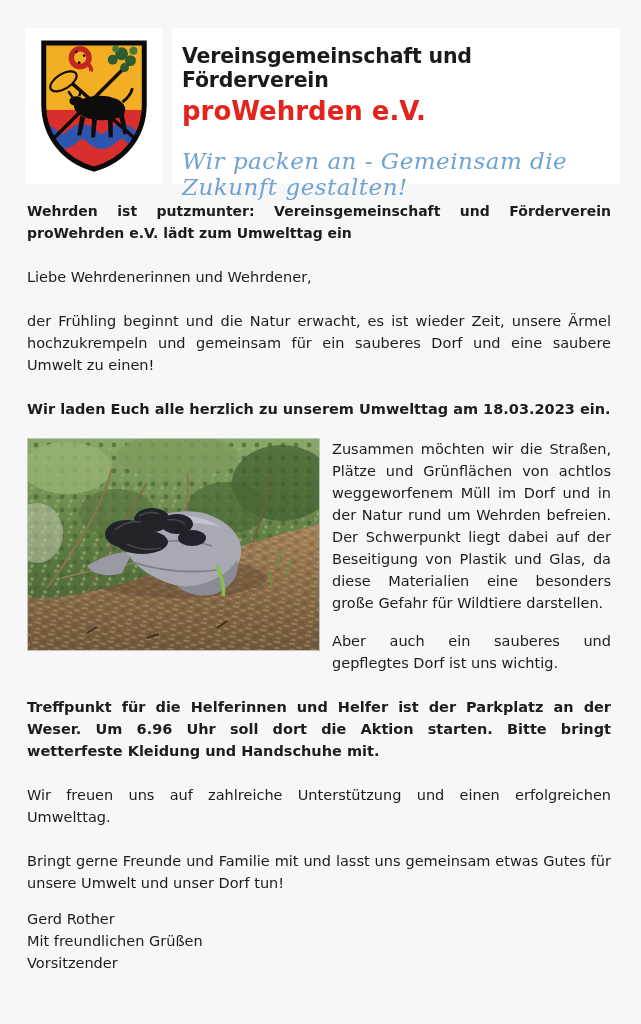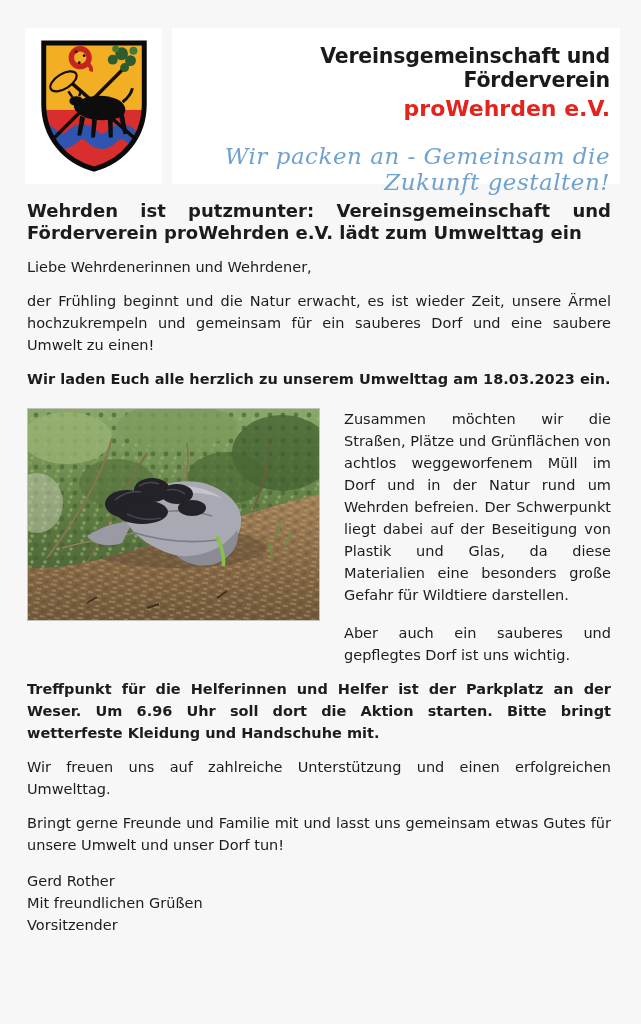--- a/index.html
+++ b/index.html
@@ -19,48 +19,47 @@
   }
   .logo-card{
     background:#ffffff;
     width:137px;height:156px;flex:none;
     display:flex;align-items:center;justify-content:center;
   }
   .title-card{
     background:#ffffff;
     width:448px;height:156px;box-sizing:border-box;
     padding:16px 10px 0 10px;
-    text-align:right;
   }
   .org1{font-size:20.5px;font-weight:bold;color:#1a1a1a;letter-spacing:-0.2px;}
-  .org2{font-size:22px;font-weight:bold;margin-top:4px;}
+  .org2{font-size:26px;font-weight:bold;margin-top:4px;}
   .slogan{
     margin-top:22px;
     font-size:23px;font-style:italic;
     font-family:"DejaVu Serif","Liberation Serif",serif;
     letter-spacing:0.5px;
   }
 
   
   .article{
     padding:0 30px 0 27px;
     font-size:14.5px;line-height:22px;
     text-align:justify;
   }
   .article h1{
-    font-size:18px;line-height:22px;font-weight:bold;
+    font-size:14px;line-height:22px;font-weight:bold;
     margin:16px 0 0 0;
   }
-  .article p{margin:12px 0 0 0;}
+  .article p{margin:22px 0 0 0;}
   .bold{font-weight:bold;}
 
   .photo-row{display:flex;gap:12px;margin-top:18px;}
   .photo{flex:none;display:block;}
   .photo-col{flex:1;min-width:0;}
-  .photo-col p{margin:0 0 0 12px;}
+  .photo-col p{margin:0 0 0 0;}
   .photo-col p + p{margin-top:16px;}
 
   .closing{margin-top:14px;}
   .closing div{line-height:22px;}
 </style>
 </head>
 <body>
 
 <div class="page">
 

